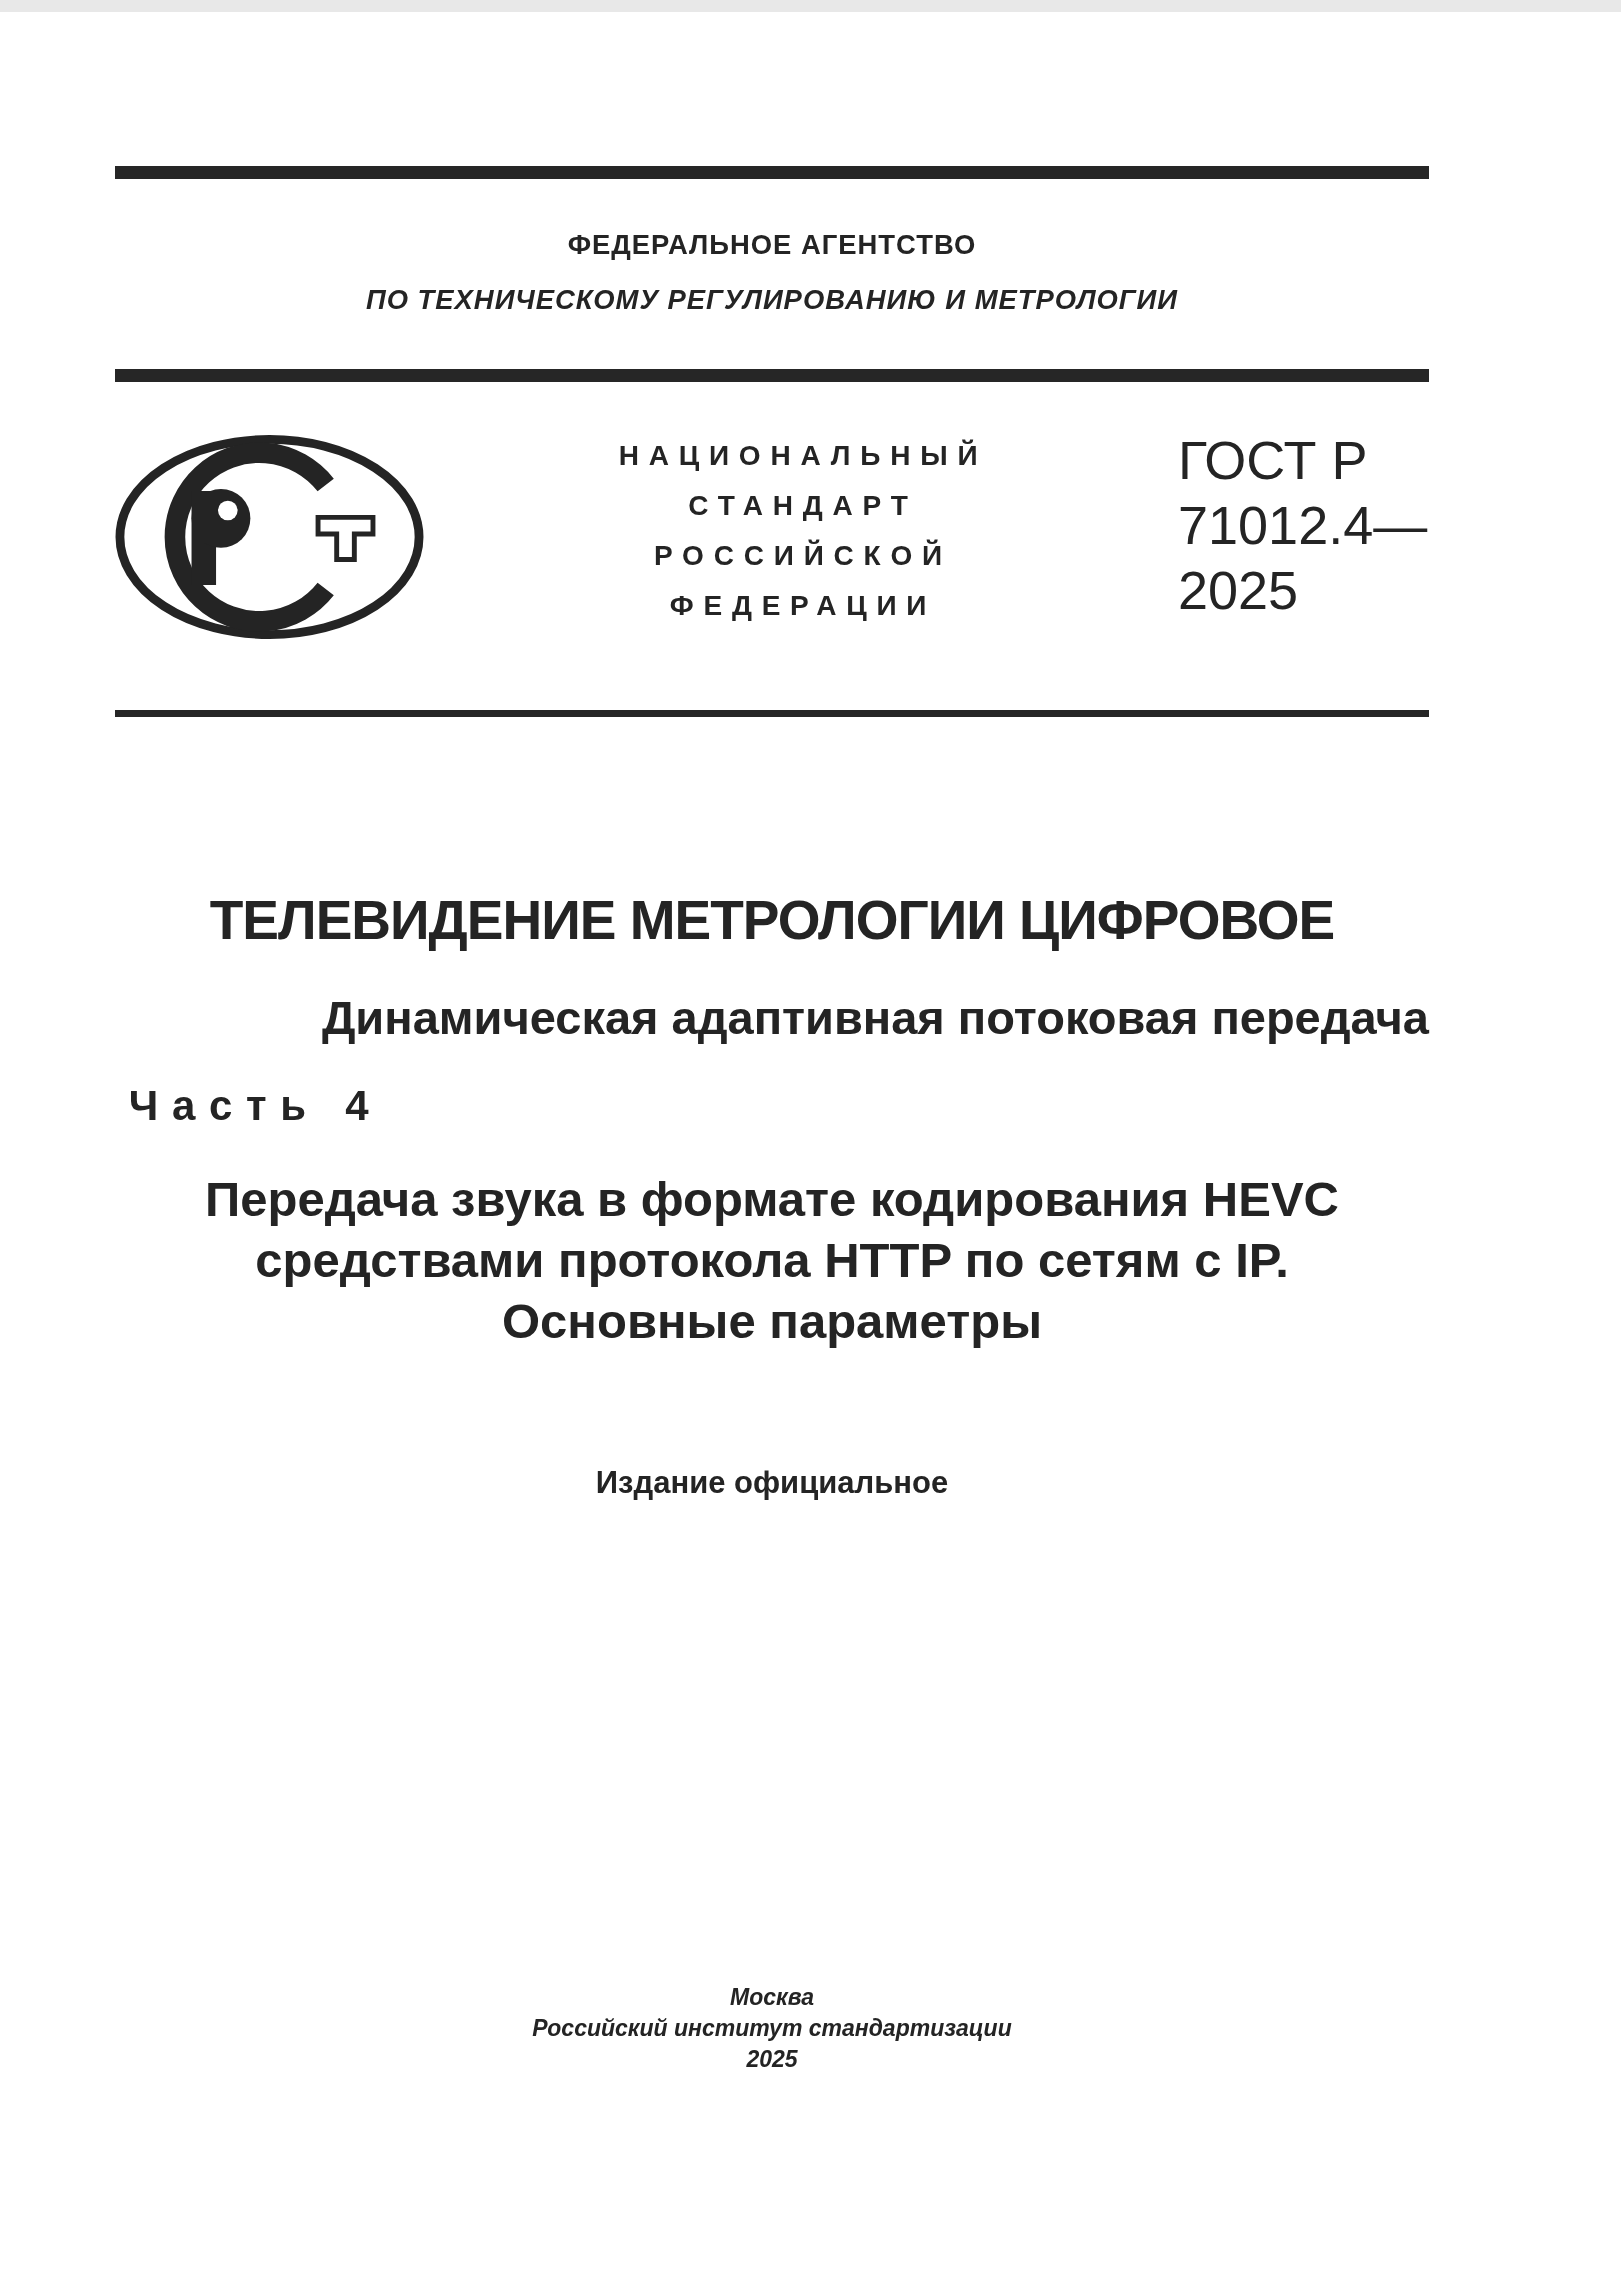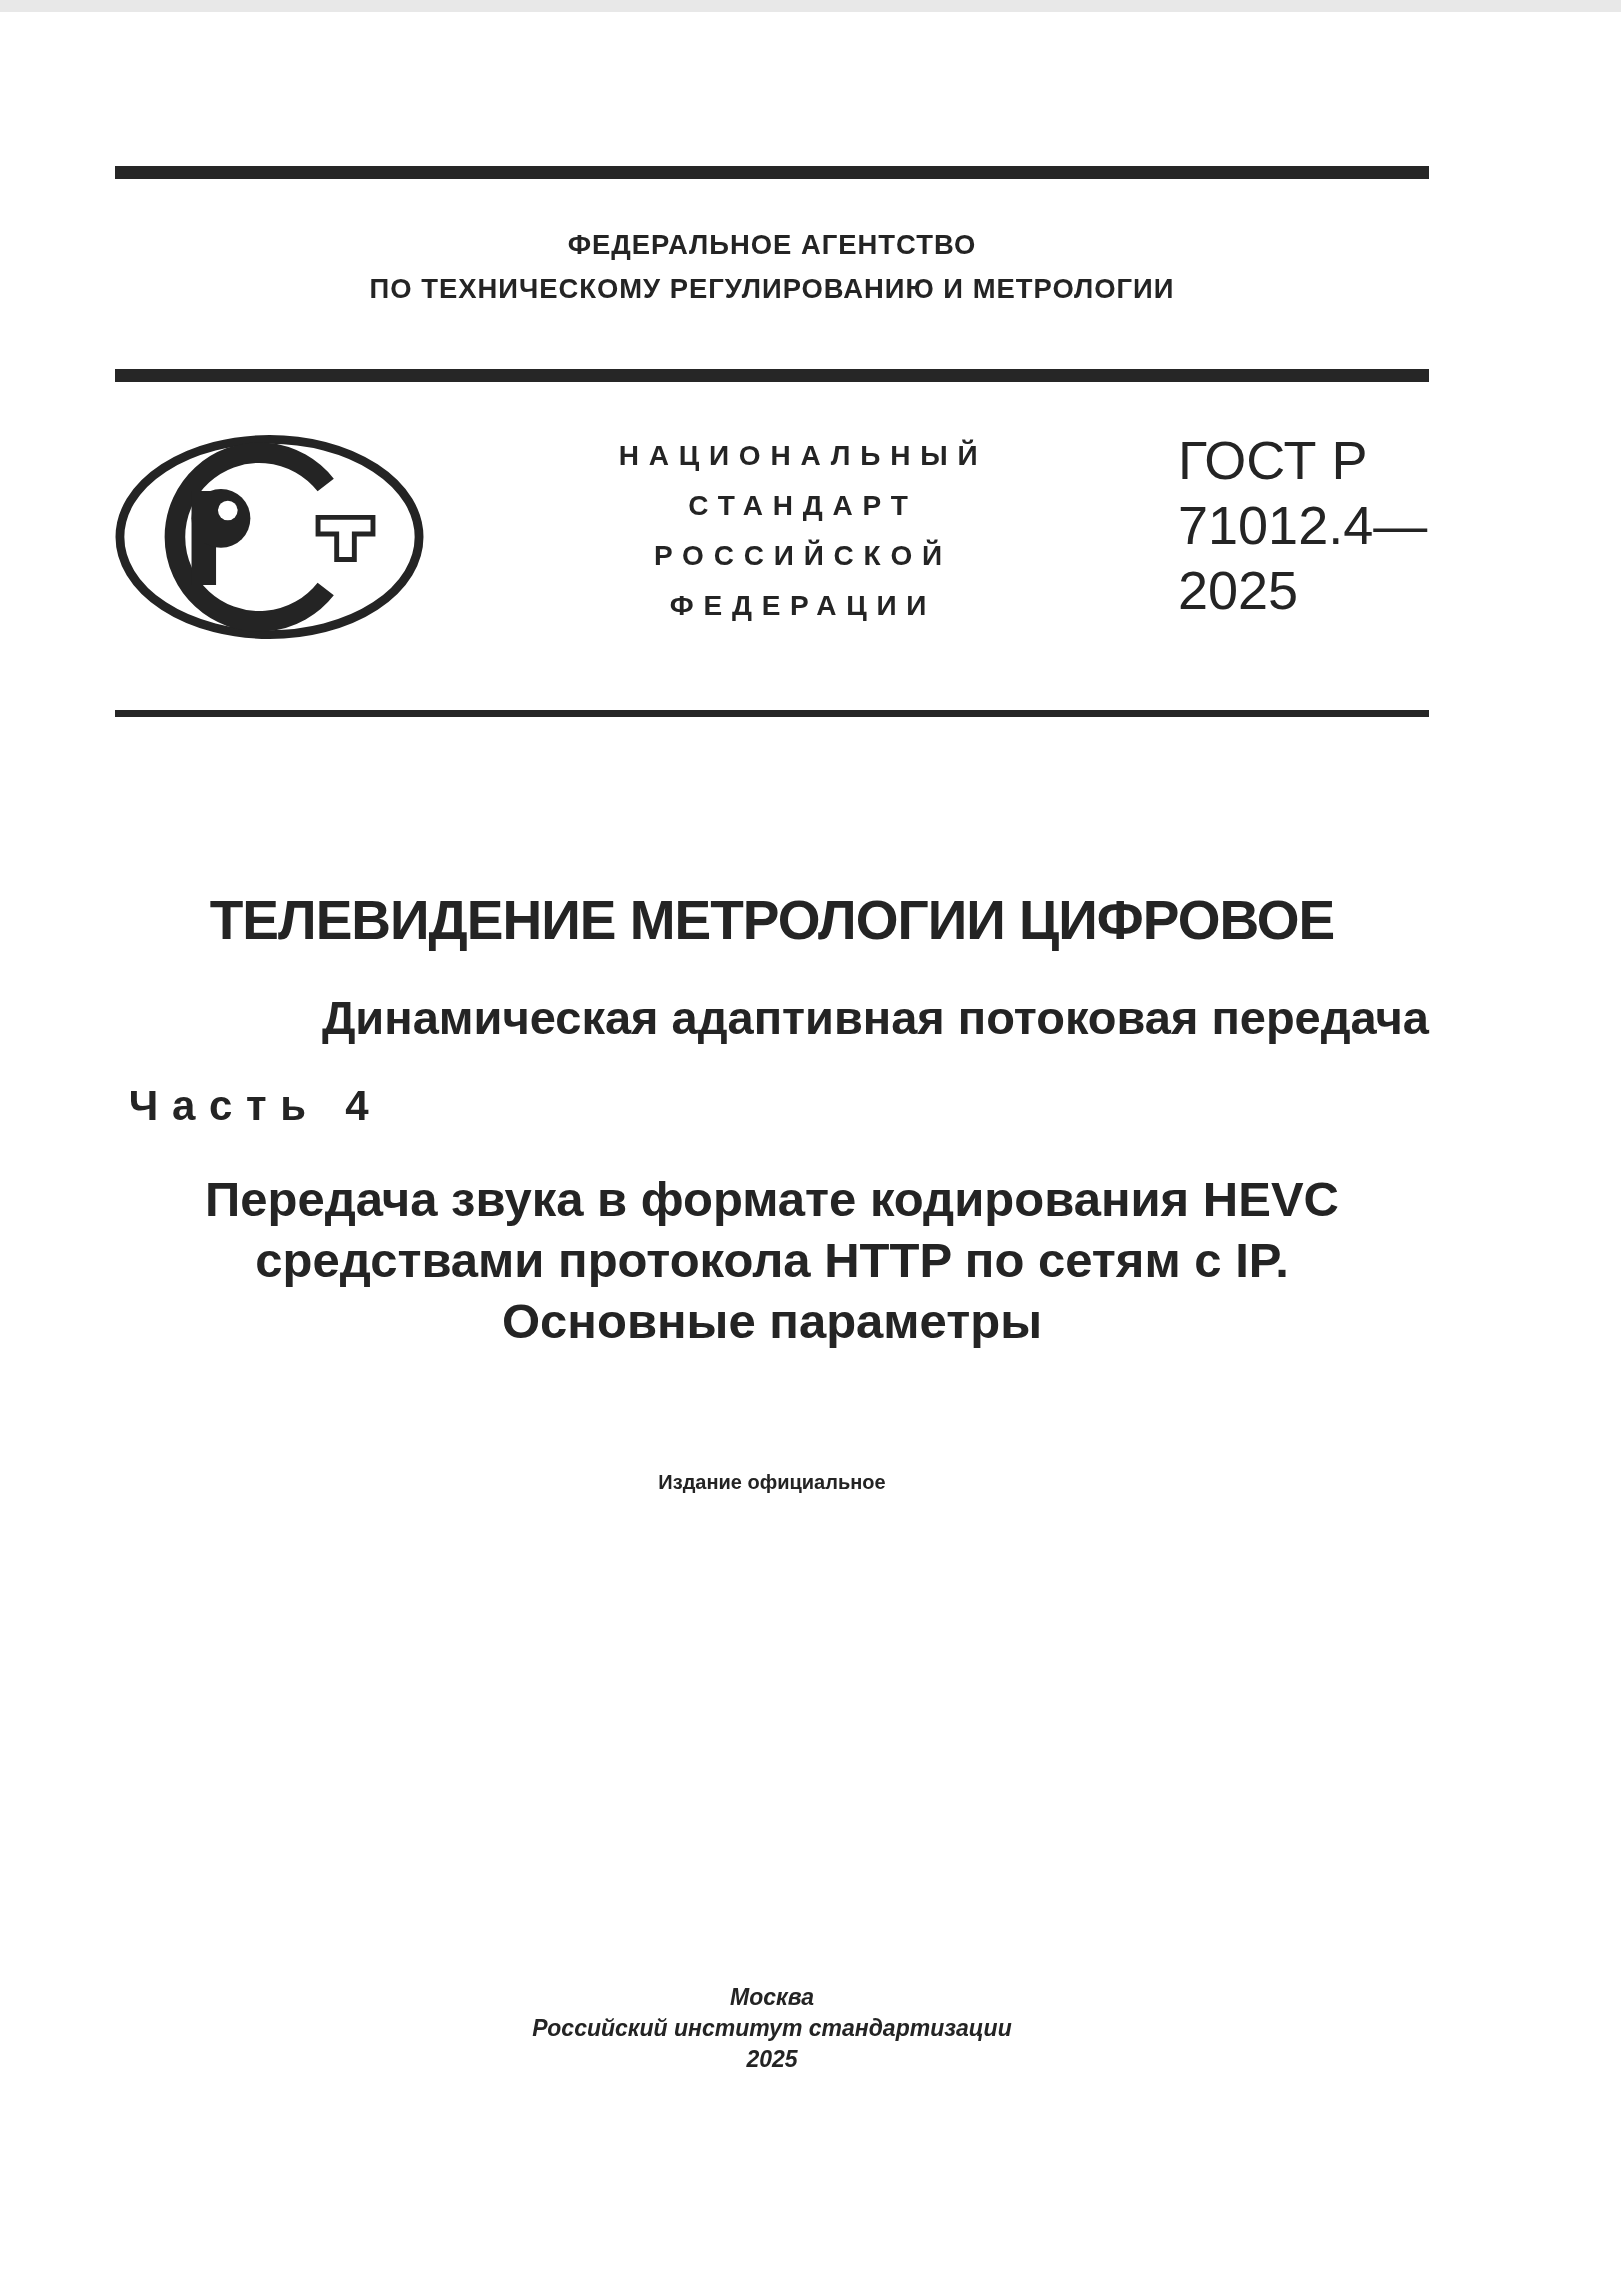--- a/index.html
+++ b/index.html
@@ -20,21 +20,21 @@
   .rule-2{top:357px;height:12.7px;}
   .rule-3{top:698px;height:6.9px;}
 
   .agency{
     position:absolute;left:115px;width:1314px;
     text-align:center;font-weight:bold;
     font-size:27.4px;line-height:33px;letter-spacing:1px;
     white-space:nowrap;
   }
   .agency-1{top:216px;}
-  .agency-2{top:260px;}
+  .agency-2{top:271px;font-style:italic;}
 
   .logo-wrap{
     position:absolute;left:110px;top:423px;width:319px;height:204px;
   }
   .std-type{
     position:absolute;left:428px;top:419px;width:750px;
     text-align:center;font-weight:bold;
     font-size:28px;line-height:50px;letter-spacing:9.8px;
     white-space:nowrap;
   }
@@ -66,21 +66,21 @@
   }
   .part-title{
     position:absolute;left:115px;top:1157px;width:1314px;
     text-align:center;font-weight:bold;
     font-size:49px;line-height:61px;
     white-space:nowrap;
   }
   .edition{
     position:absolute;left:115px;top:1451px;width:1314px;
     text-align:center;font-weight:bold;
-    font-size:20px;line-height:39px;
+    font-size:31px;line-height:39px;
     white-space:nowrap;
   }
   .imprint{
     position:absolute;left:115px;top:1970px;width:1314px;
     text-align:center;font-weight:bold;
     font-size:23px;line-height:31px;
     white-space:nowrap;
     font-style:italic;
   }
 </style>

